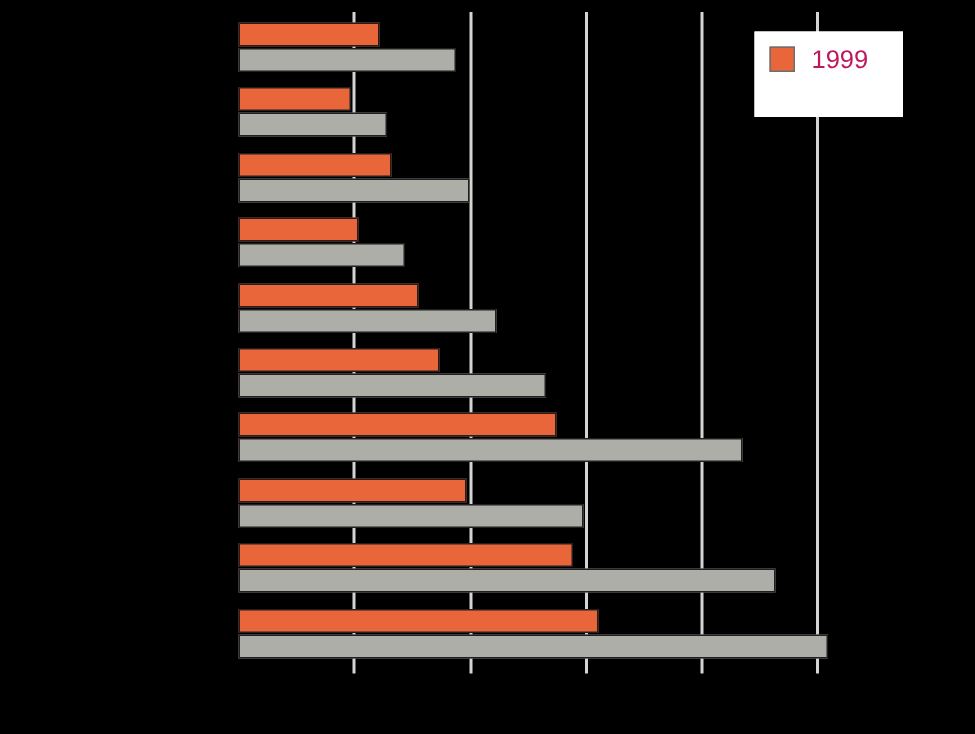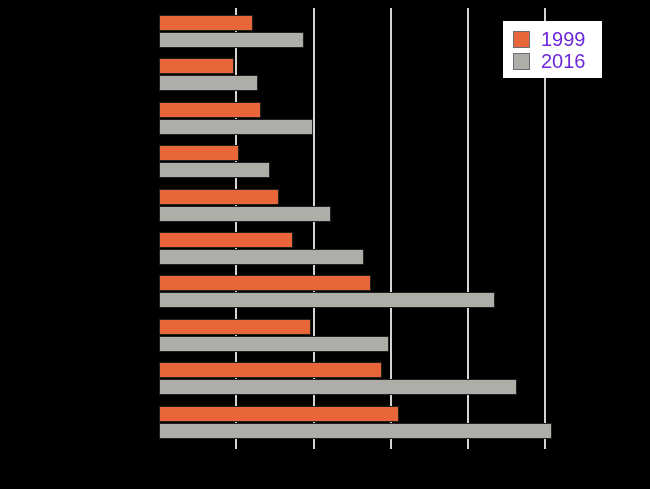--- a/index.html
+++ b/index.html
@@ -73,22 +73,22 @@
     width: 17px;
     height: 17px;
     box-sizing: border-box;
     border: 1px solid #6d6e71;
     flex: 0 0 auto;
   }
   .legend-swatch.sw-1999 { background: #e8663a; }
   .legend-swatch.sw-2016 { background: #adaea8; }
   .legend-label {
     margin-left: 11px;
-    font-size: 20px;
-    color: #6d28d9;
+    font-size: 17px;
+    color: #be185d;
     font-family: "Liberation Sans", sans-serif;
     line-height: 1;
     white-space: nowrap;
   }
 </style>
 </head>
 <body>
 
 <div id="chart-root">
 
@@ -124,19 +124,15 @@
       <div class="bar bar-2016" title="2016: 4.63" style="width: 357.891px; height: 16px; top: 371.2px;"></div>
       <div class="bar bar-1999" title="1999: 3.1" style="width: 239.625px; height: 16px; top: 397.6px;"></div>
       <div class="bar bar-2016" title="2016: 5.09" style="width: 393.448px; height: 16px; top: 414.6px;"></div>
     </div>
 
   <div id="legend">
     <div class="legend-row">
       <span class="legend-swatch sw-1999"></span>
       <span class="legend-label">1999</span>
     </div>
-    <div class="legend-row">
-      <span class="legend-swatch sw-2016"></span>
-      <span class="legend-label">2016</span>
-    </div>
   </div>
 
 </div>
 
 </body></html>

